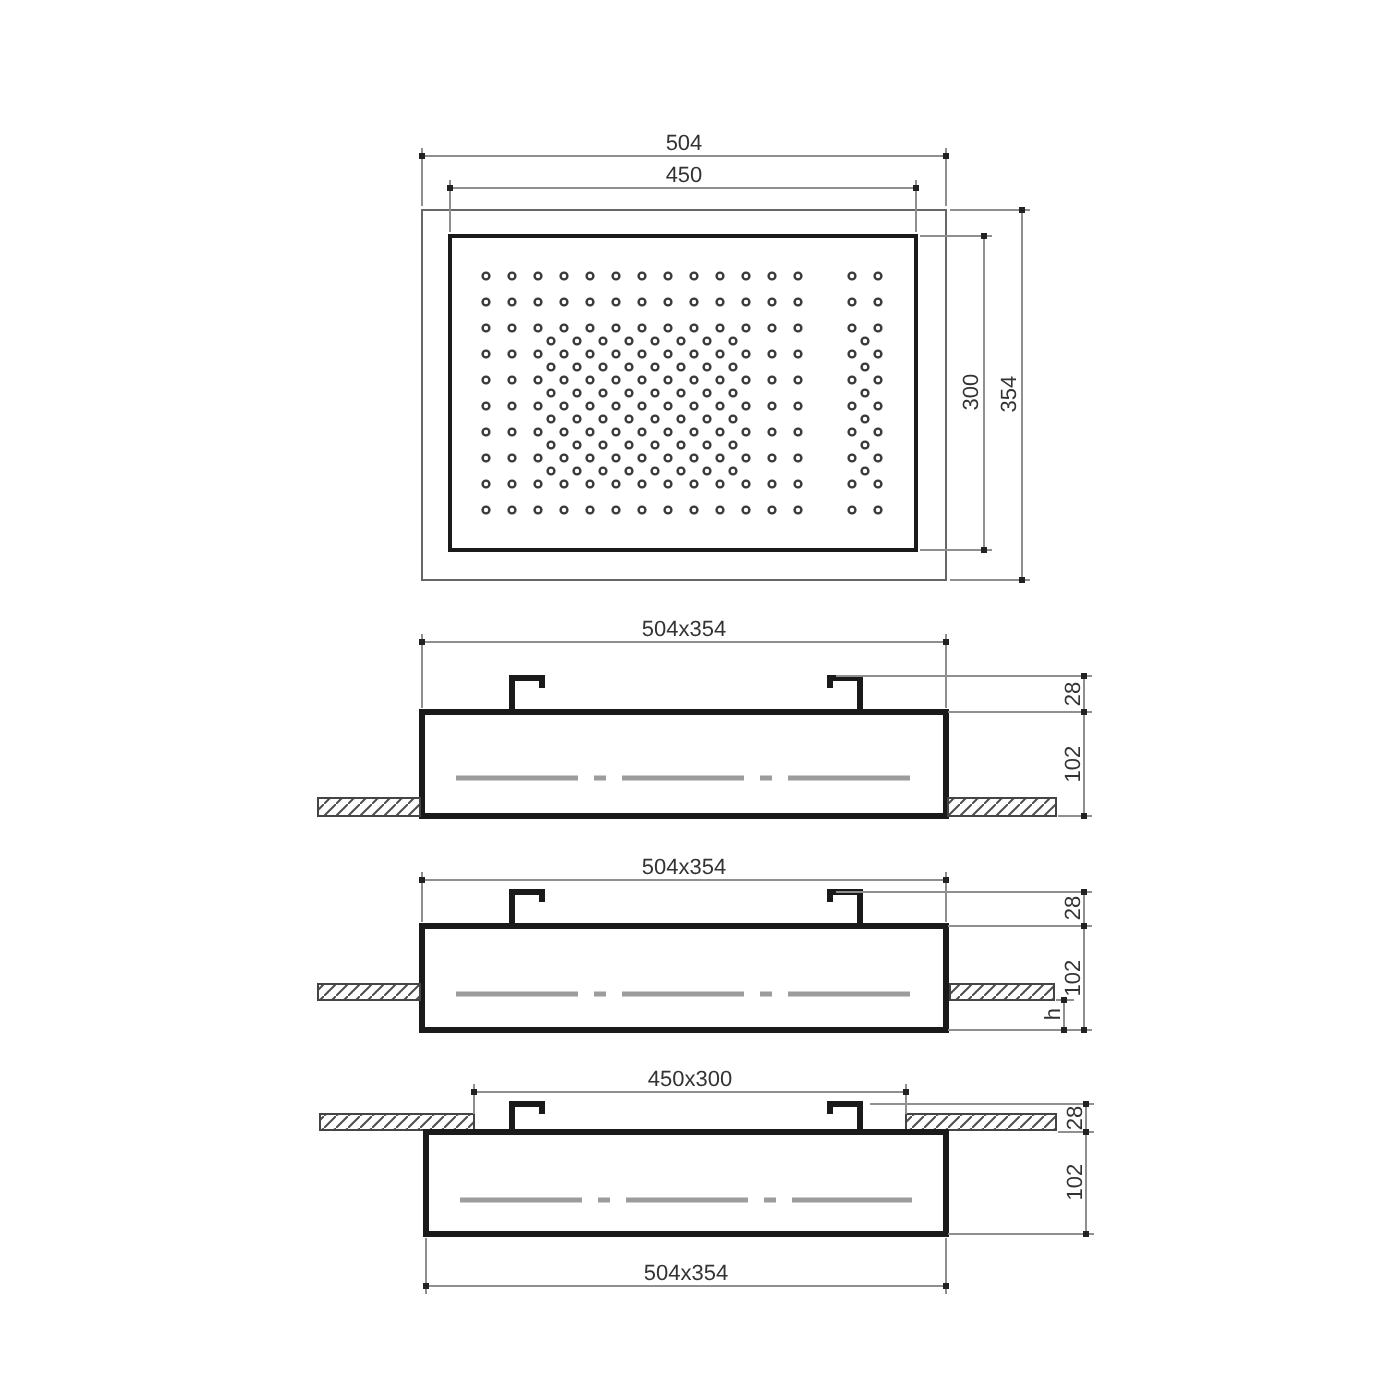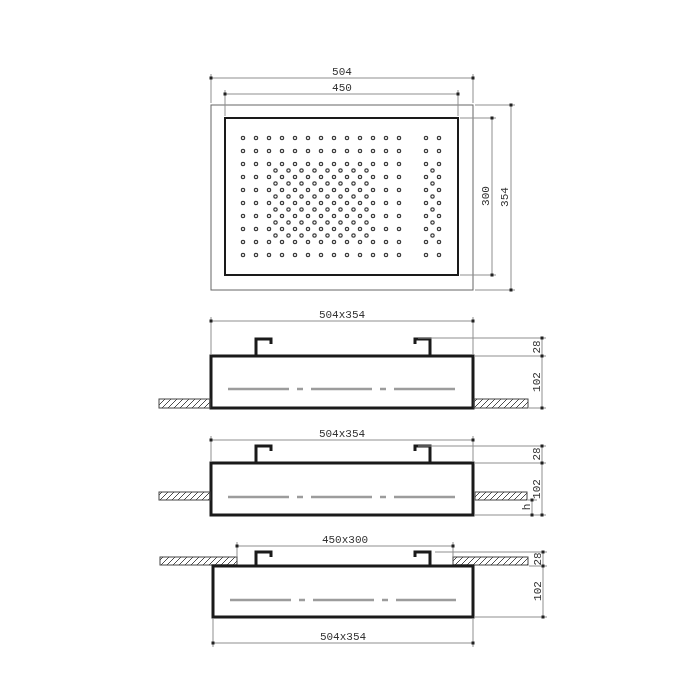--- a/index.html
+++ b/index.html
@@ -1,20 +1,20 @@
 <!DOCTYPE html>
 <html style="--line: #1a1a1a; --thin: #8f8f8f; --centerline: #9c9c9c; --text: #333333; --hatch: #4d4d4d; --background: #ffffff;"><head>
 <meta charset="utf-8">
 <style>
   html,body{margin:0;padding:0;background:#fff;}
   .canvas{
     position:relative;
     width:700px;height:700px;
     background:var(--background,#fff);
-    font-family:Liberation Mono, monospace;
+    font-family:Liberation Sans, sans-serif;
     overflow:hidden;
   }
   svg{display:block;}
   .thin{stroke:var(--thin,#8f8f8f);stroke-width:1;fill:none;}
   .thick{stroke:var(--line,#1a1a1a);stroke-width:3;fill:none;stroke-linejoin:miter;}
   .outline{fill:none;stroke:#666;stroke-width:1;}
   .panel{fill:#fff;stroke:var(--line,#1a1a1a);stroke-width:2;}
   .body{fill:#fff;stroke:var(--line,#1a1a1a);stroke-width:3;}
   .hatch{fill:url(#hatchpat);stroke:#444;stroke-width:1;}
   .center{stroke:var(--centerline,#9c9c9c);stroke-width:2.5;stroke-dasharray:61 8 6 8;fill:none;}

